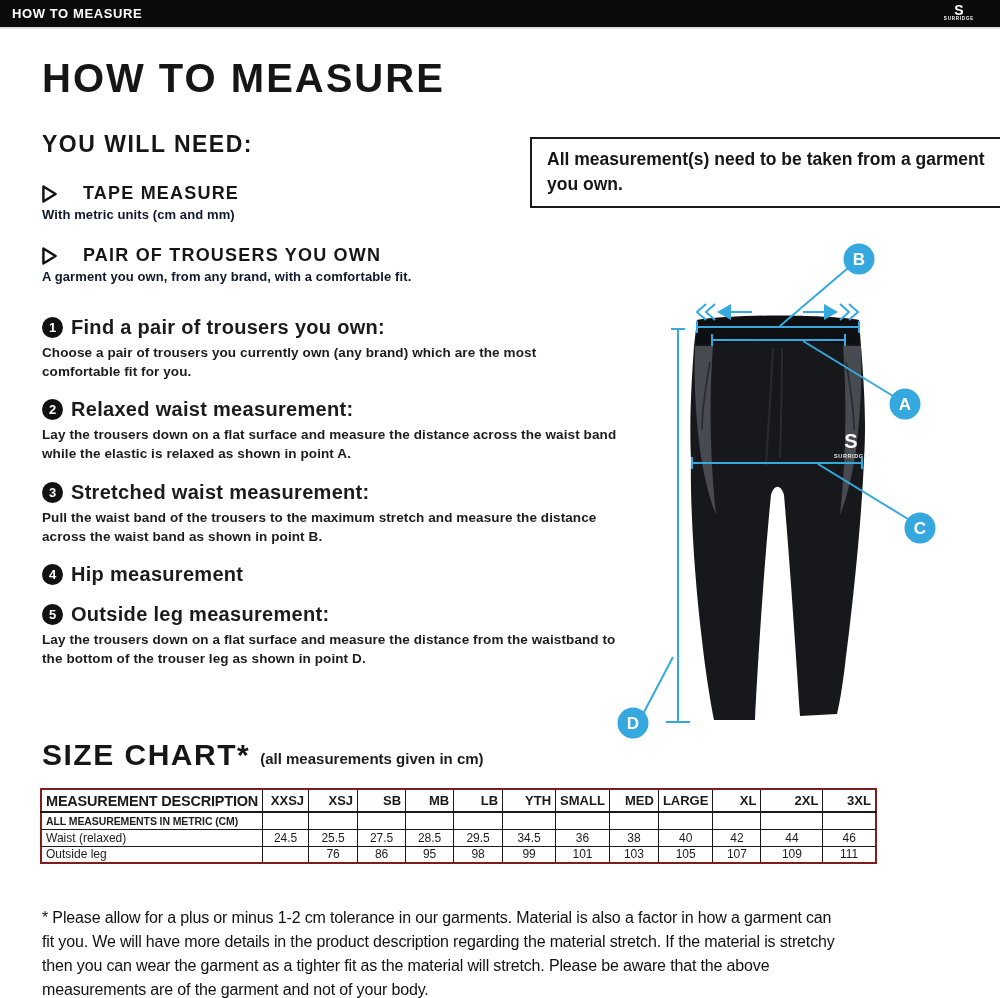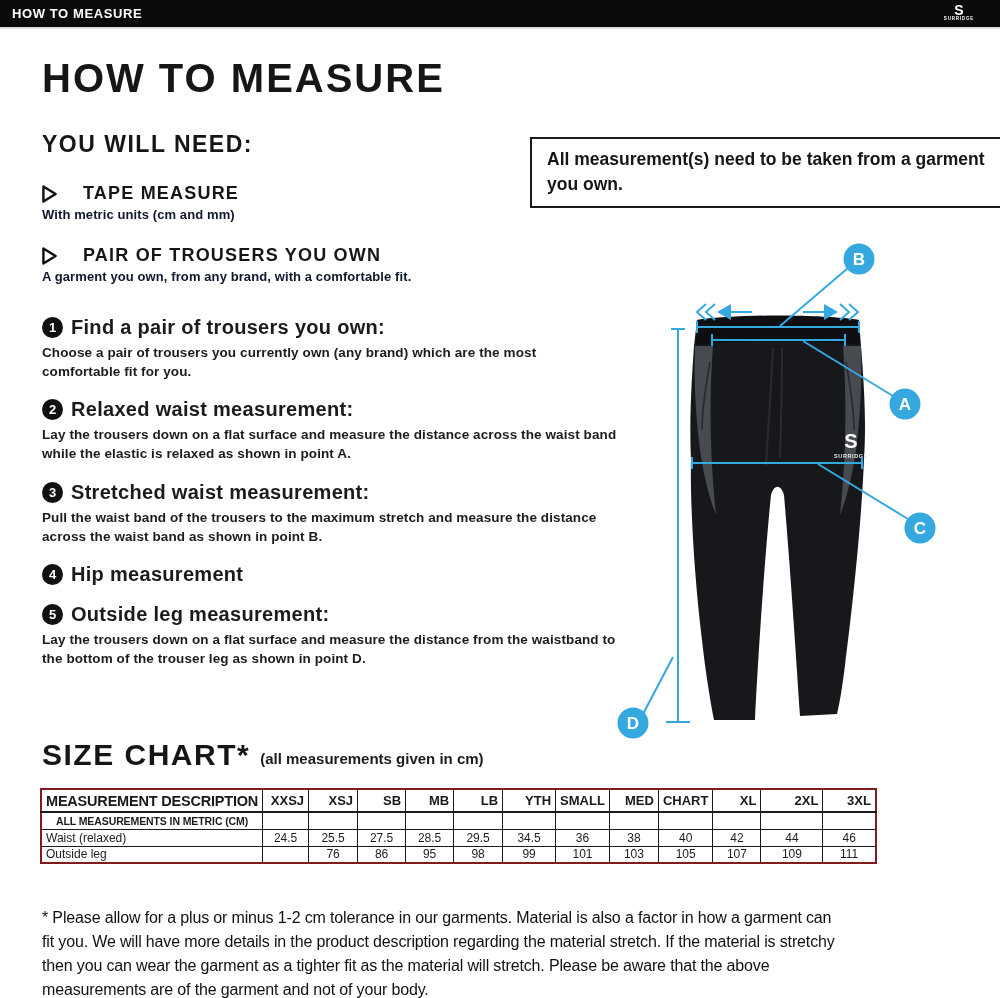--- a/index.html
+++ b/index.html
@@ -53,21 +53,21 @@
   .size-chart-sub{font-size:15px;font-weight:700;margin-top:12px;color:#1c1c1c;}
 
   table.size{position:absolute;left:40px;top:788px;border-collapse:collapse;table-layout:fixed;}
   table.size th,table.size td{border:1px solid #1a1a1a;padding:0 4px;box-sizing:border-box;
       white-space:nowrap;overflow:hidden;}
   table.size{border:2px solid #7f1d1d;}
   table.size thead th{font-size:13px;font-weight:700;height:23px;text-align:right;border-bottom:2px solid #1a1a1a;}
   table.size thead th.desc{font-size:14.5px;text-align:left;letter-spacing:-.2px;}
   table.size td{height:17px;font-size:12px;text-align:center;color:#1c1c1c;}
   table.size td.rowlabel{text-align:left;}
-  table.size tr.metric td{font-size:10.5px;font-weight:700;letter-spacing:-.1px;text-align:center;}
+  table.size tr.metric td{font-size:10.5px;font-weight:700;letter-spacing:-.1px;}
 
   
   .footnote{position:absolute;left:42px;top:906px;width:795px;font-size:16px;line-height:1.5;
             color:#111;letter-spacing:-.15px;}
 </style>
 </head>
 <body>
 
 <div class="topbar">
   <span class="topbar-title">HOW TO MEASURE</span>
@@ -224,21 +224,21 @@
       <tr>
         <th class="desc">MEASUREMENT DESCRIPTION</th>
         <th>XXSJ</th>
         <th>XSJ</th>
         <th>SB</th>
         <th>MB</th>
         <th>LB</th>
         <th>YTH</th>
         <th>SMALL</th>
         <th>MED</th>
-        <th>CHART</th>
+        <th>LARGE</th>
         <th>XL</th>
         <th>2XL</th>
         <th>3XL</th>
       </tr>
     </thead>
     <tbody>
       <tr class="metric">
         <td class="rowlabel">ALL MEASUREMENTS IN METRIC (CM)</td>
         <td></td>
         <td></td>

